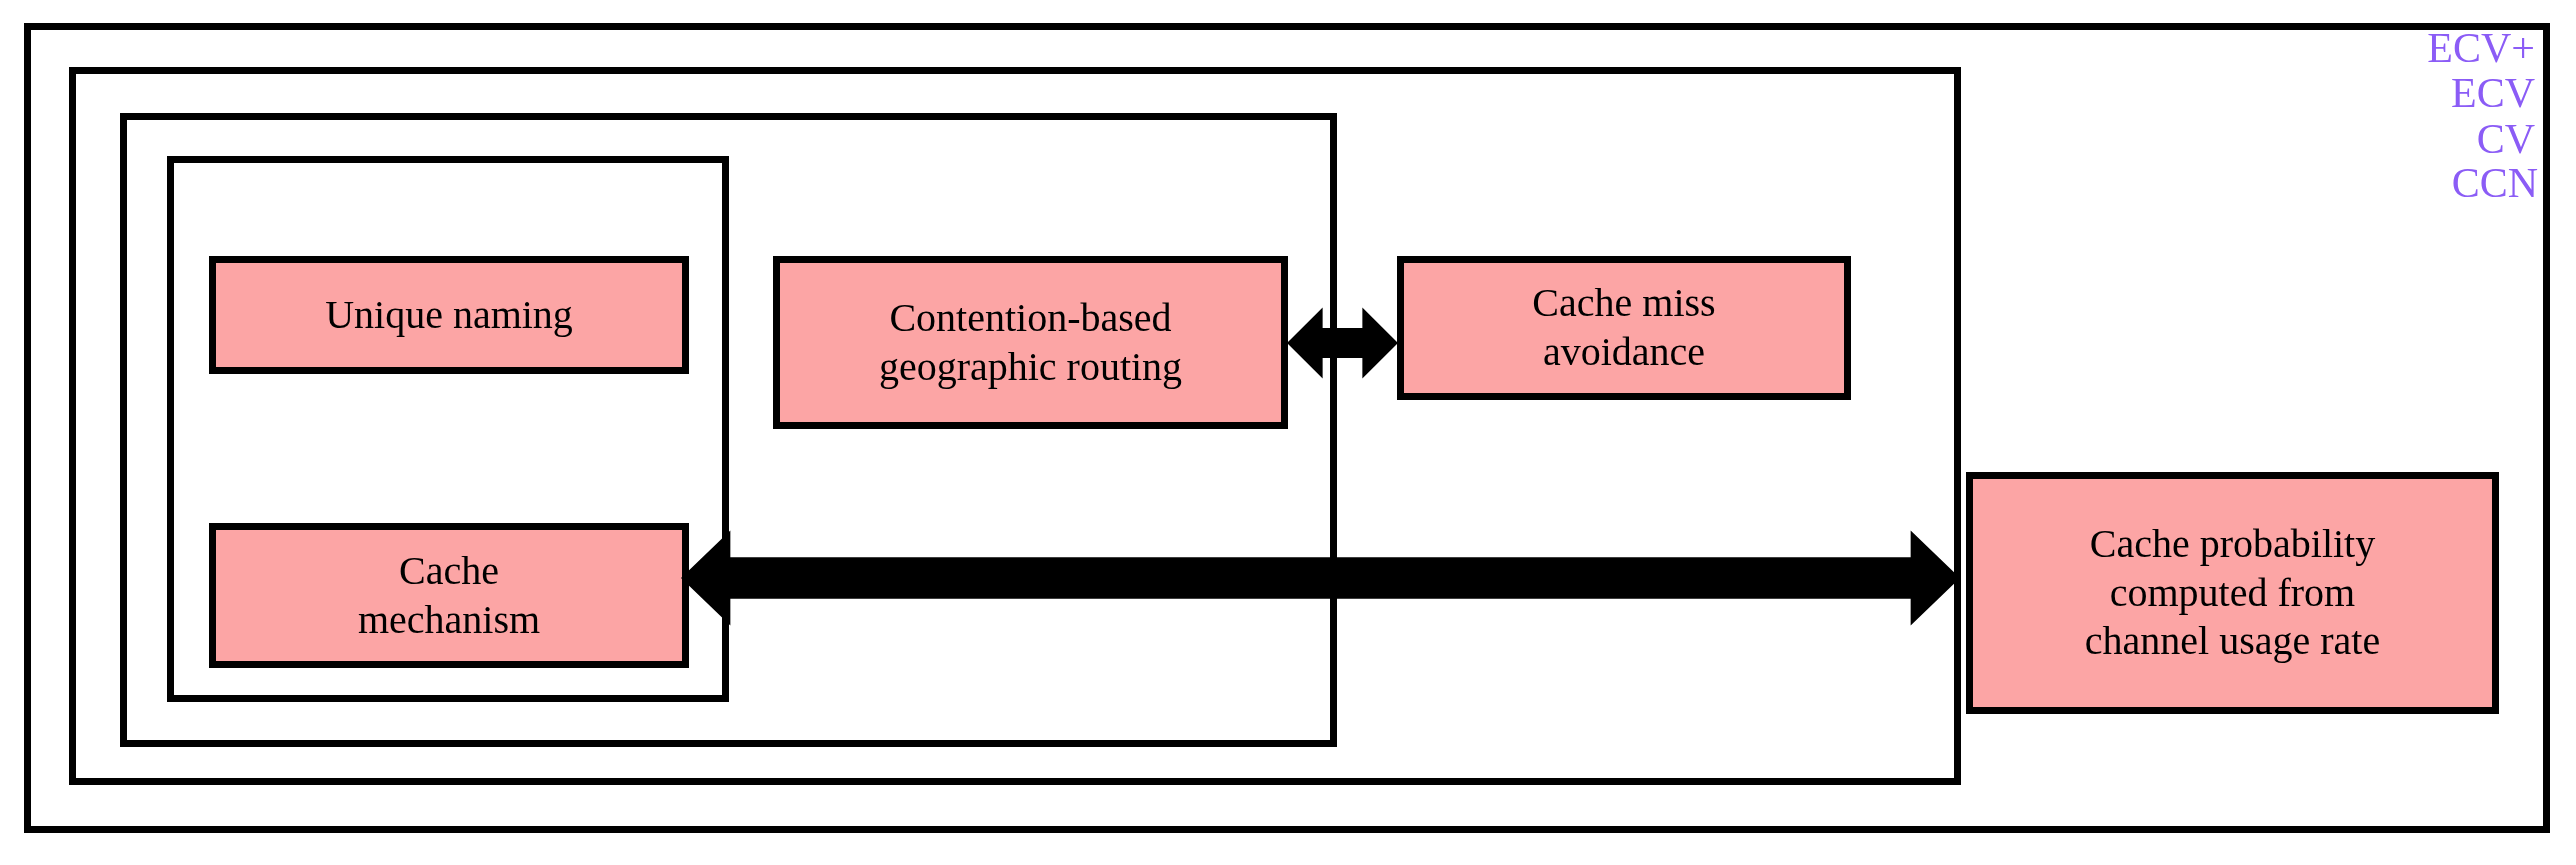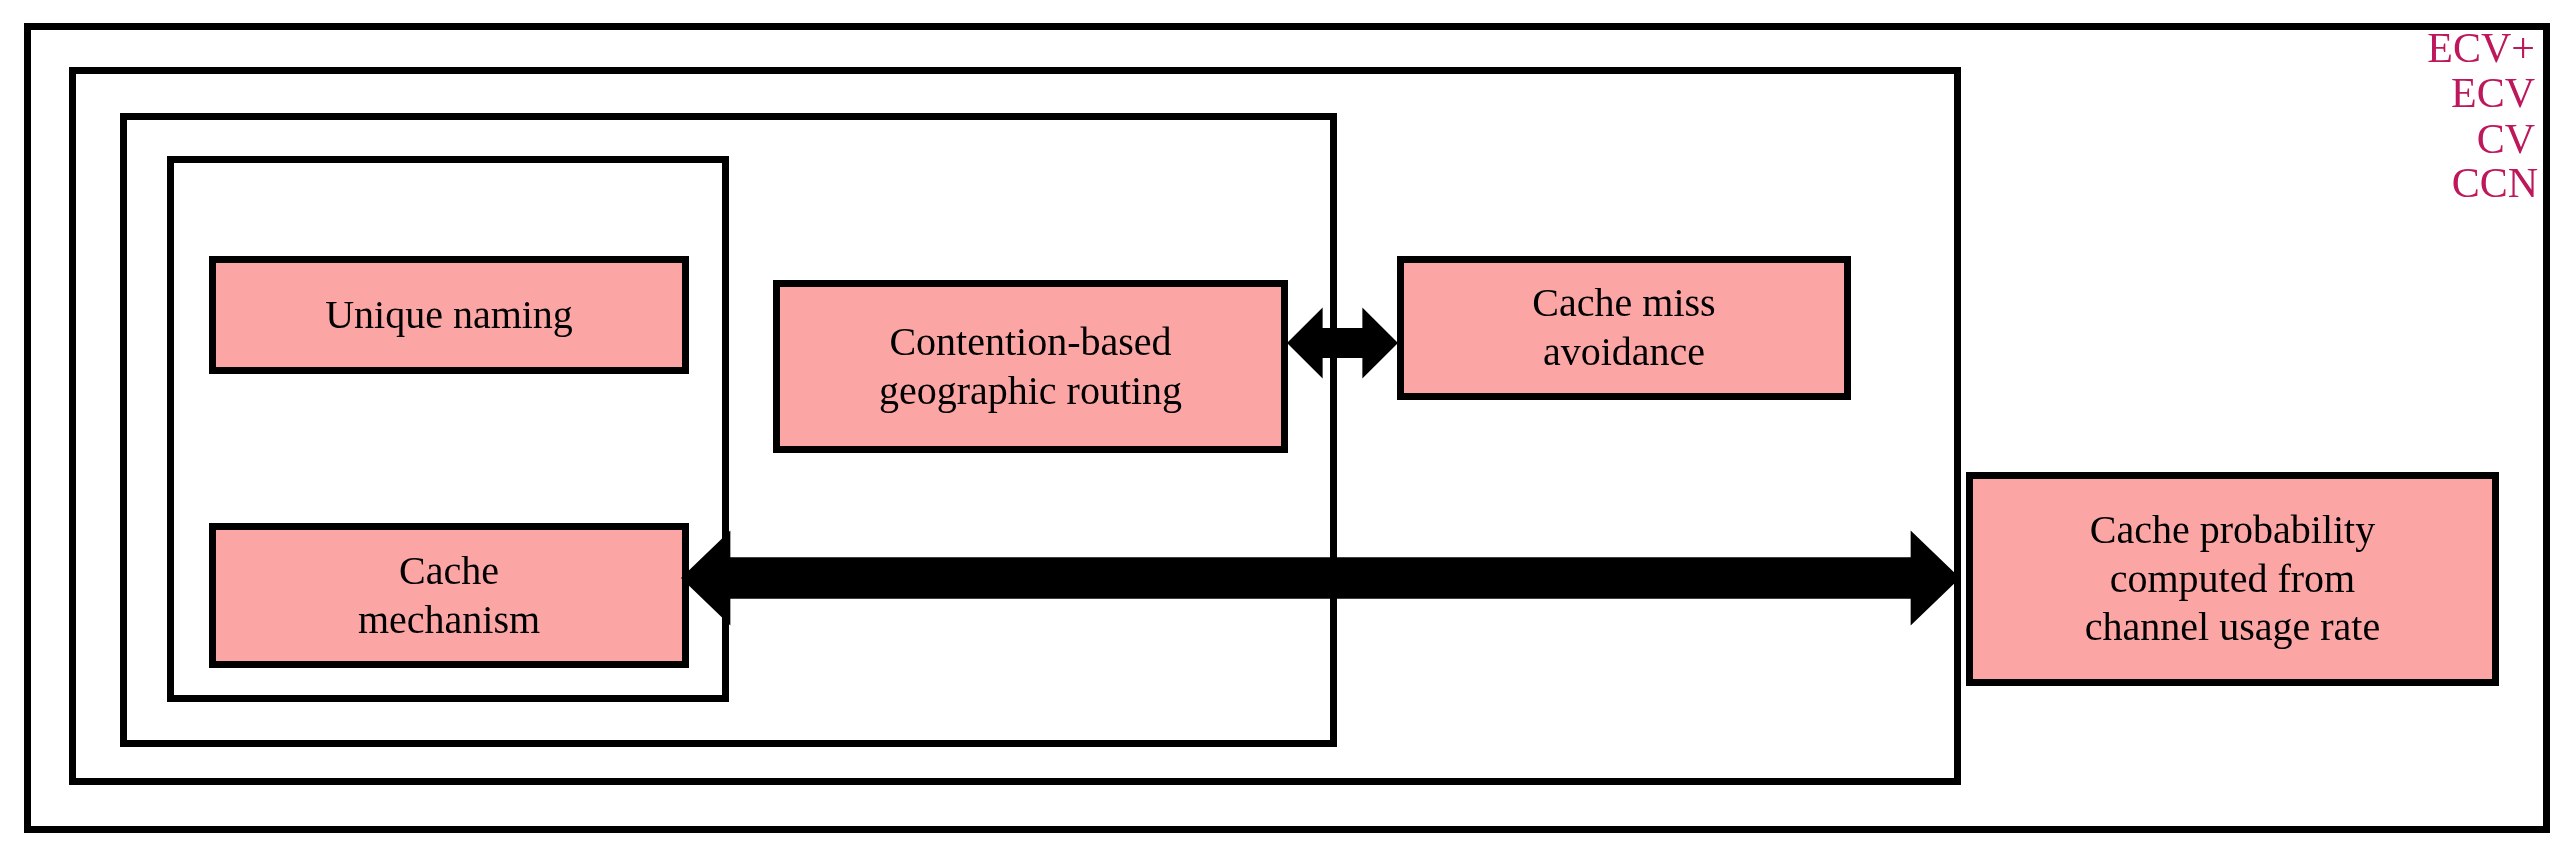--- a/index.html
+++ b/index.html
@@ -6,35 +6,35 @@
   body{font-family:"Liberation Serif","DejaVu Serif",serif;color:#000;}
   #stage{position:relative;width:2576px;height:865px;background:#fff;overflow:hidden;}
 
   
   .group{position:absolute;box-sizing:border-box;border:7.5px solid #000;background:transparent;}
   #grp-ecvplus{left:24px;  top:22.6px;  width:2526px; height:810px;}
   #grp-ecv    {left:69px; top:67px;  width:1892px; height:718px;}
   #grp-cv     {left:120px; top:113px; width:1217px; height:634px;}
   #grp-ccn    {left:167px; top:156px; width:562px;  height:546px;}
 
-  .group-label{position:absolute;font-size:42px;line-height:1;white-space:nowrap;color:#be185d;}
+  .group-label{position:absolute;font-size:42px;line-height:1;white-space:nowrap;color:#8b5cf6;}
   #lbl-ecvplus{right:41px;  top:27.4px;}
   #lbl-ecv    {right:41px;  top:72px;}
   #lbl-cv     {right:41px;  top:118px;}
   #lbl-ccn    {right:38px;  top:162px;}
 
   
   .node{position:absolute;box-sizing:border-box;border:7.5px solid #000;background:#fca5a5;
         display:flex;align-items:center;justify-content:center;text-align:center;
         font-size:40px;line-height:1.22;padding:2.7px 6.9px;}
   #node-unique  {left:209px;  top:256px; width:480px;  height:118px;}
   #node-cachemech{left:209px; top:523px; width:480px;  height:145px;}
-  #node-routing {left:773px; top:256px; width:515px;  height:173px;margin-top:24px;}
+  #node-routing {left:773px; top:256px; width:515px;  height:173px;}
   #node-cachemiss{left:1397px;top:256px; width:454px;  height:144px;}
-  #node-cacheprob{left:1966px;top:472px; width:533px;  height:214px;text-align:center;}
+  #node-cacheprob{left:1966px;top:472px; width:533px;  height:242px;text-align:center;}
 
   
   .arrow{position:absolute;}
   #arrow-small{left:1287px; top:291px; width:111px; height:104px;}
   #arrow-big  {left:681px;  top:525px; width:1279px; height:106px;}
   .arrow svg{display:block;width:100%;height:100%;}
 </style>
 </head>
 <body>
 

